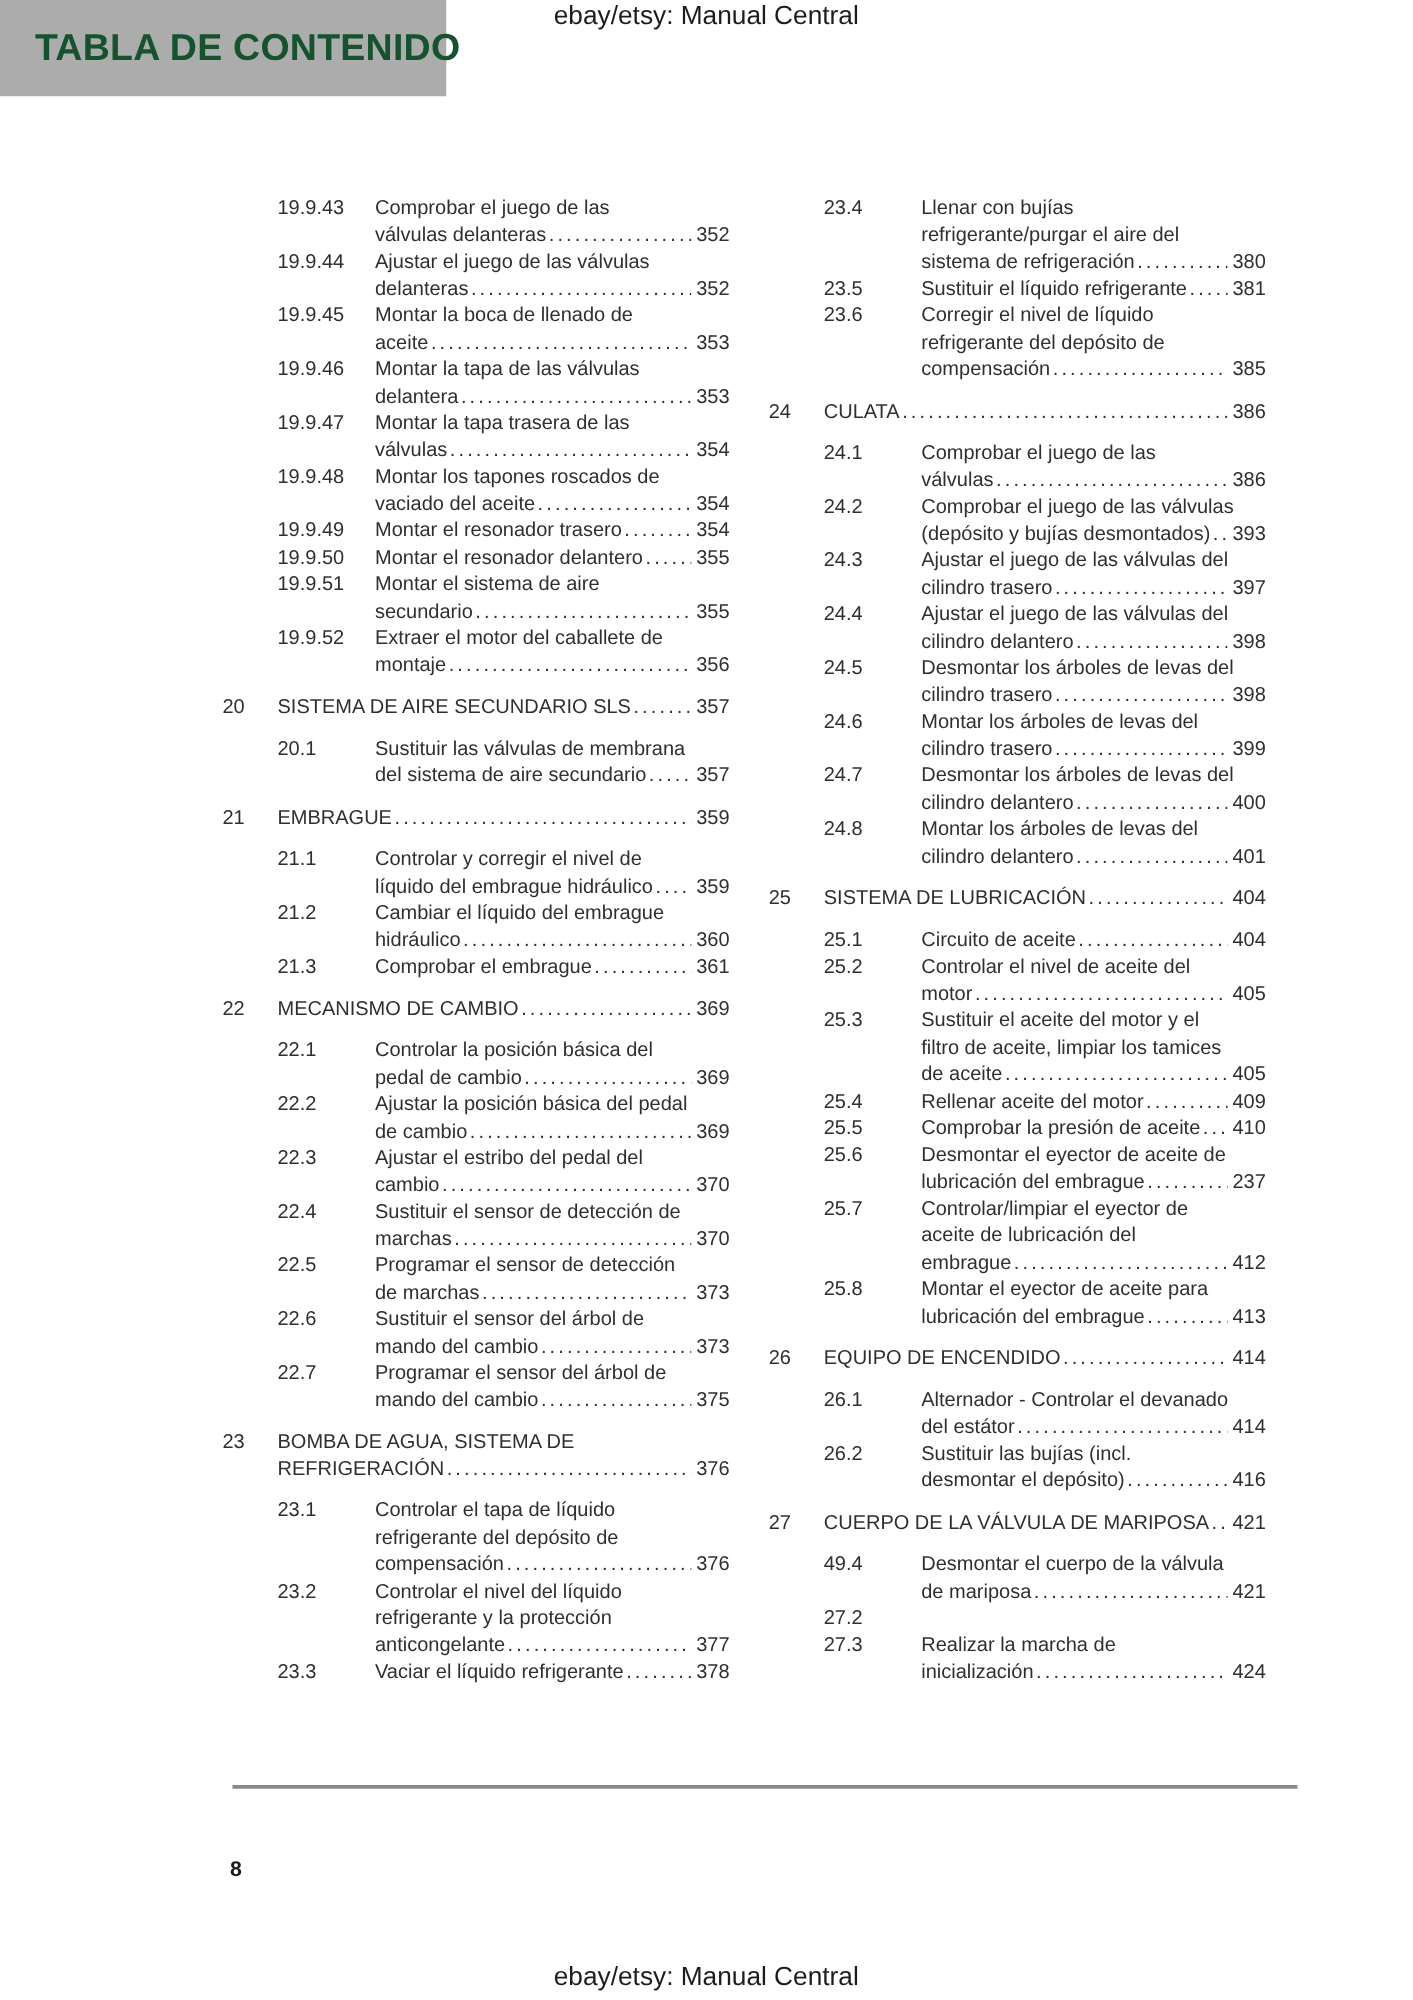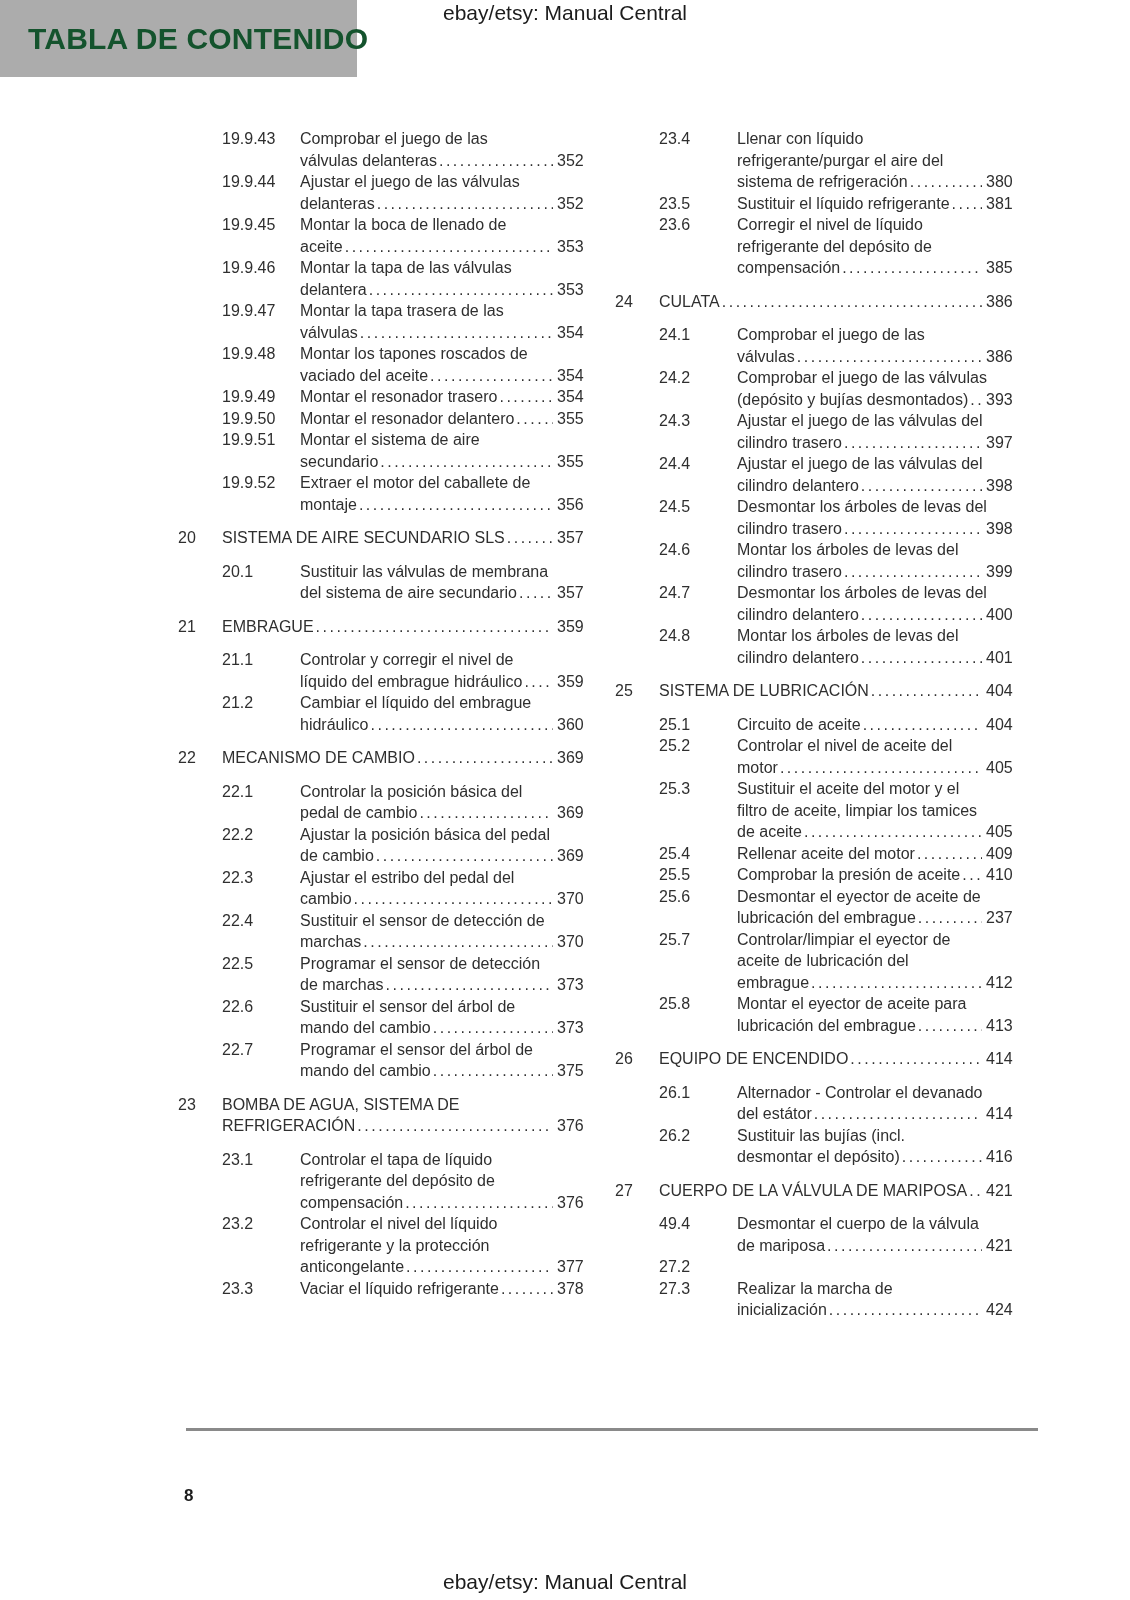--- a/index.html
+++ b/index.html
@@ -40,21 +40,21 @@
     white-space: nowrap;
   }
   .toc {
     position: absolute;
     top: 128px;
     left: 178px;
     width: 836px;
     display: flex;
     gap: 30px;
   }
-  .toc-col { width: 407px; }
+  .toc-col { width: 407px; margin-top: 28px; }
   .toc-col:last-child { width: 399px; }
   .entry {
     display: flex;
     font-size: 16px;
     line-height: 21.5px;
   }
   .entry .num { flex: none; }
   .chapter { margin-top: 12px; margin-bottom: 12px; }
   .chapter .num { width: 44px; }
   .section { margin-left: 44px; }
@@ -270,20 +270,30 @@
           <span class="num">21.2</span>
           <div class="content">
             <div class="line">Cambiar el líquido del embrague</div>
             <div class="line lastline">
               <span class="txt">hidráulico</span>
               <span class="leader"></span>
               <span class="pg">360</span>
             </div>
           </div>
         </div>
+        <div class="entry section">
+          <span class="num">21.3</span>
+          <div class="content">
+            <div class="line lastline">
+              <span class="txt">Comprobar el embrague</span>
+              <span class="leader"></span>
+              <span class="pg">361</span>
+            </div>
+          </div>
+        </div>
         <div class="entry chapter">
           <span class="num">22</span>
           <div class="content">
             <div class="line lastline">
               <span class="txt">MECANISMO DE CAMBIO</span>
               <span class="leader"></span>
               <span class="pg">369</span>
             </div>
           </div>
         </div>
@@ -407,21 +417,21 @@
               <span class="leader"></span>
               <span class="pg">378</span>
             </div>
           </div>
         </div>
       </div>
       <div class="toc-col">
         <div class="entry section">
           <span class="num">23.4</span>
           <div class="content">
-            <div class="line">Llenar con líquido</div>
+            <div class="line">Llenar con bujías</div>
             <div class="line">refrigerante/purgar el aire del</div>
             <div class="line lastline">
               <span class="txt">sistema de refrigeración</span>
               <span class="leader"></span>
               <span class="pg">380</span>
             </div>
           </div>
         </div>
         <div class="entry section">
           <span class="num">23.5</span>

